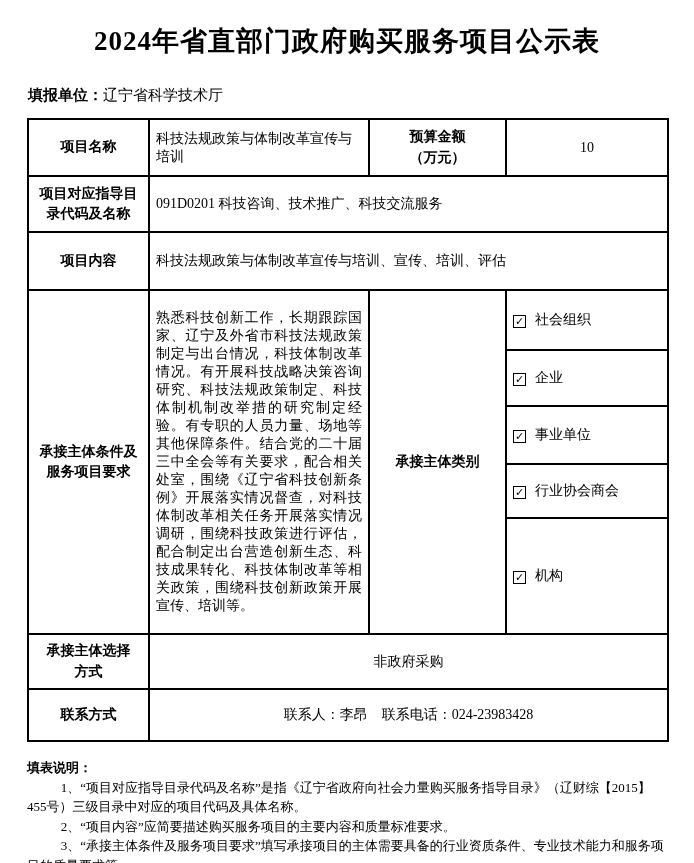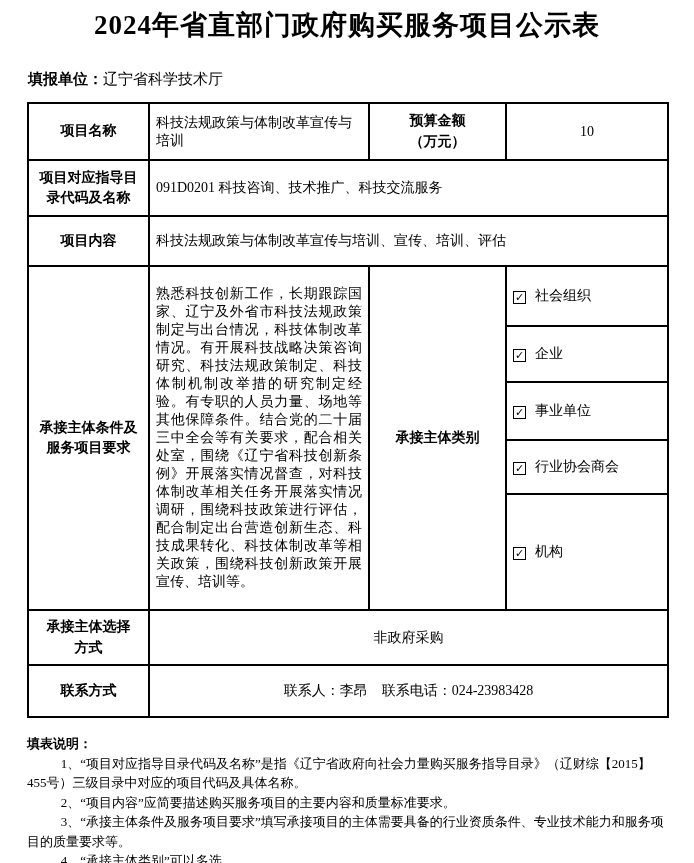--- a/index.html
+++ b/index.html
@@ -9,21 +9,21 @@
     background: #ffffff;
     color: #000000;
     font-family: "Liberation Serif", "DejaVu Serif", serif;
   }
   .page { width: 694px; height: 863px; overflow: hidden; }
 
   .doc-title {
     text-align: center;
     font-size: 27px;
     font-weight: bold;
-    padding-top: 7px;
+    padding-top: 23px;
     letter-spacing: 1px;
     font-family: "Liberation Serif", "DejaVu Serif", serif;
   }
 
   .unit-line {
     margin: 27px 0 0 28px;
     font-size: 15px;
   }
   .unit-label { font-weight: bold; font-family: Liberation Mono, monospace; }
   .unit-value { font-weight: normal; }
@@ -104,21 +104,21 @@
       <td class="lbl budget-lbl">预算金额
 （万元）</td>
       <td class="val-center">10</td>
     </tr>
 
     <tr style="height:56px">
       <td class="lbl" style="padding:6px 10px">项目对应指导目录代码及名称</td>
       <td class="val-left" colspan="3">091D0201 科技咨询、技术推广、科技交流服务</td>
     </tr>
 
-    <tr style="height:50px">
+    <tr style="height:58px">
       <td class="lbl">项目内容</td>
       <td class="val-left" colspan="3">科技法规政策与体制改革宣传与培训、宣传、培训、评估</td>
     </tr>
 
     <tr style="height:60px">
       <td class="lbl" rowspan="5" style="padding:0 10px">承接主体条件及服务项目要求</td>
       <td class="req-text" rowspan="5">熟悉科技创新工作，长期跟踪国家、辽宁及外省市科技法规政策制定与出台情况，科技体制改革情况。有开展科技战略决策咨询研究、科技法规政策制定、科技体制机制改举措的研究制定经验。有专职的人员力量、场地等其他保障条件。结合党的二十届三中全会等有关要求，配合相关处室，围绕《辽宁省科技创新条例》开展落实情况督查，对科技体制改革相关任务开展落实情况调研，围绕科技政策进行评估，配合制定出台营造创新生态、科技成果转化、科技体制改革等相关政策，围绕科技创新政策开展宣传、培训等。</td>
       <td class="lbl" rowspan="5">承接主体类别</td>
       <td class="chk-cell">
         <span class="chkbox">✓</span><span>社会组织</span>

